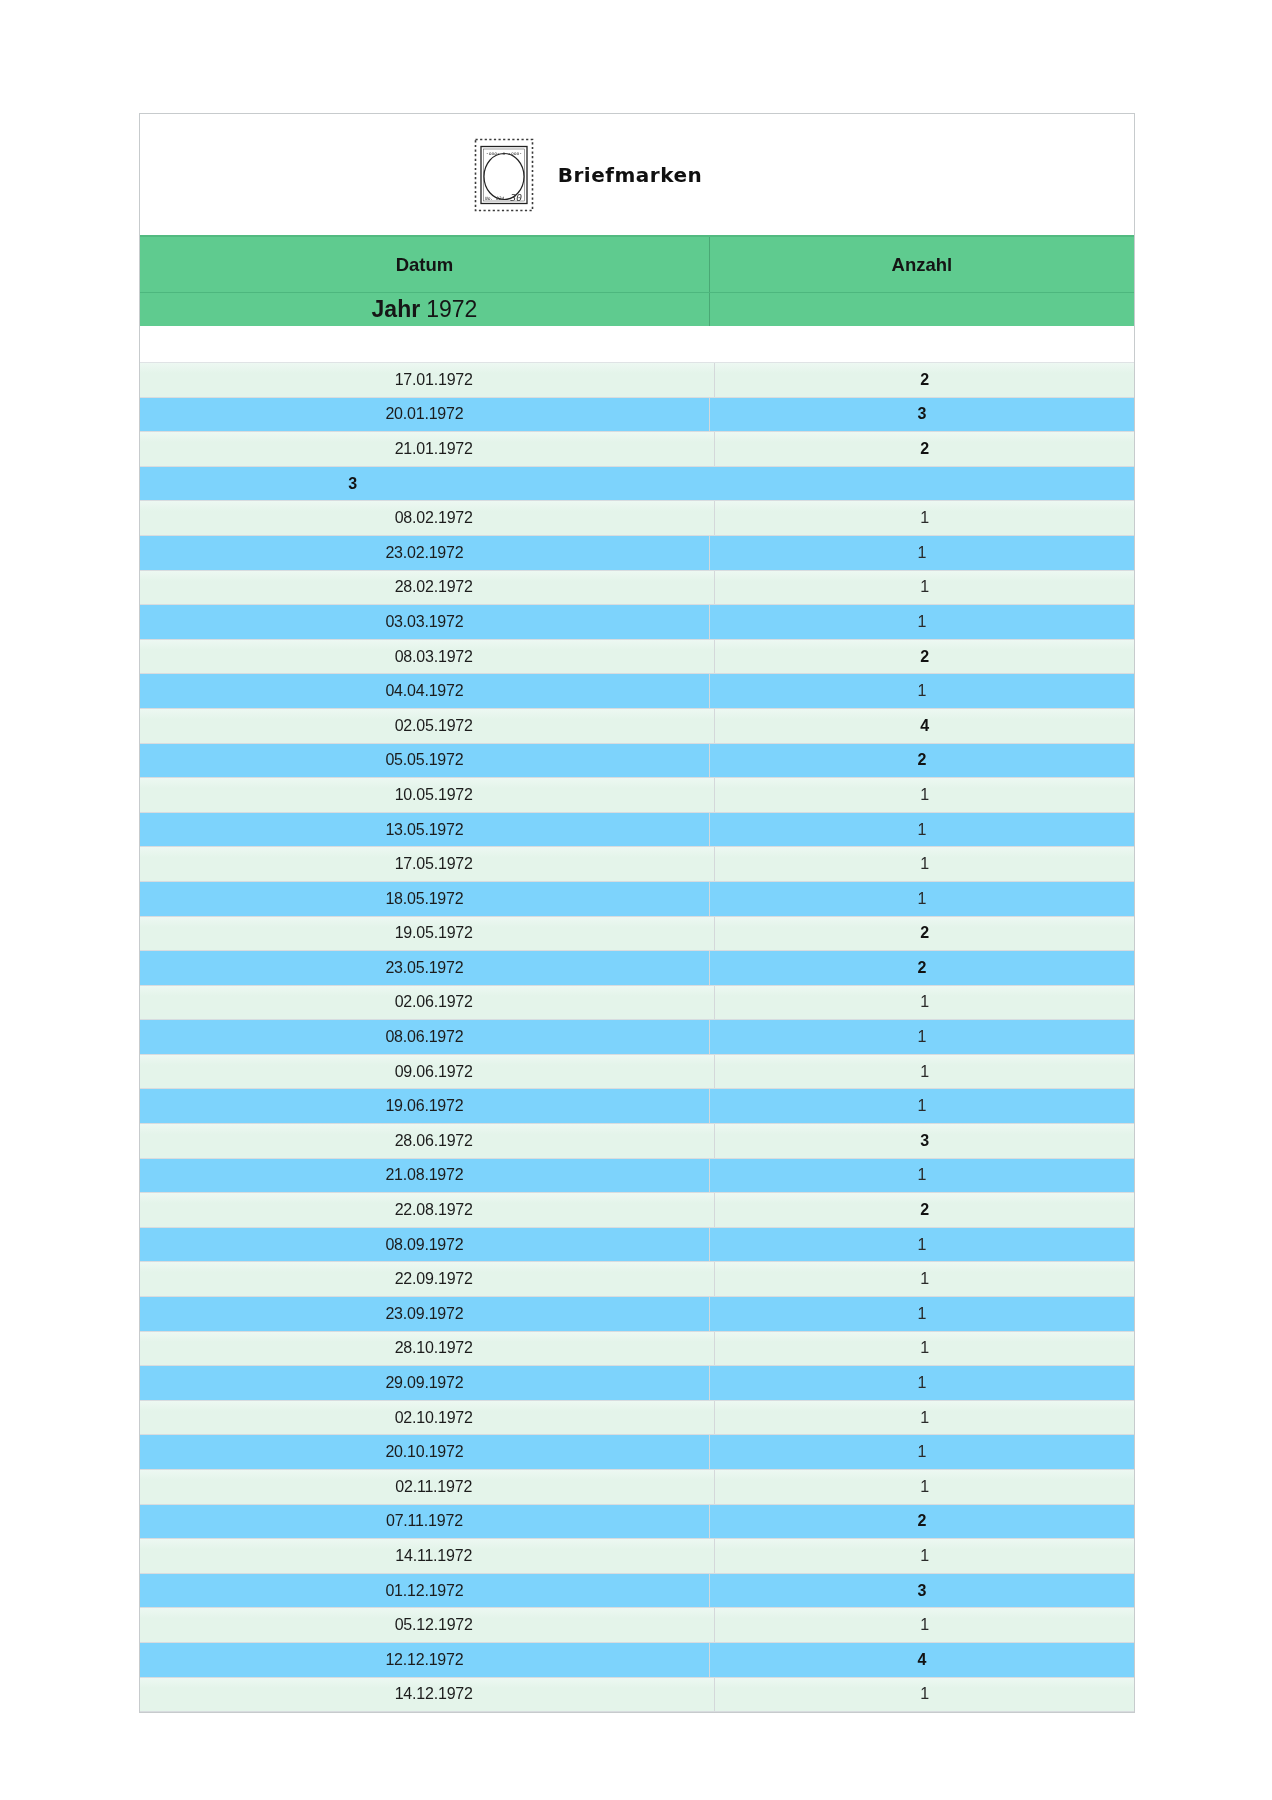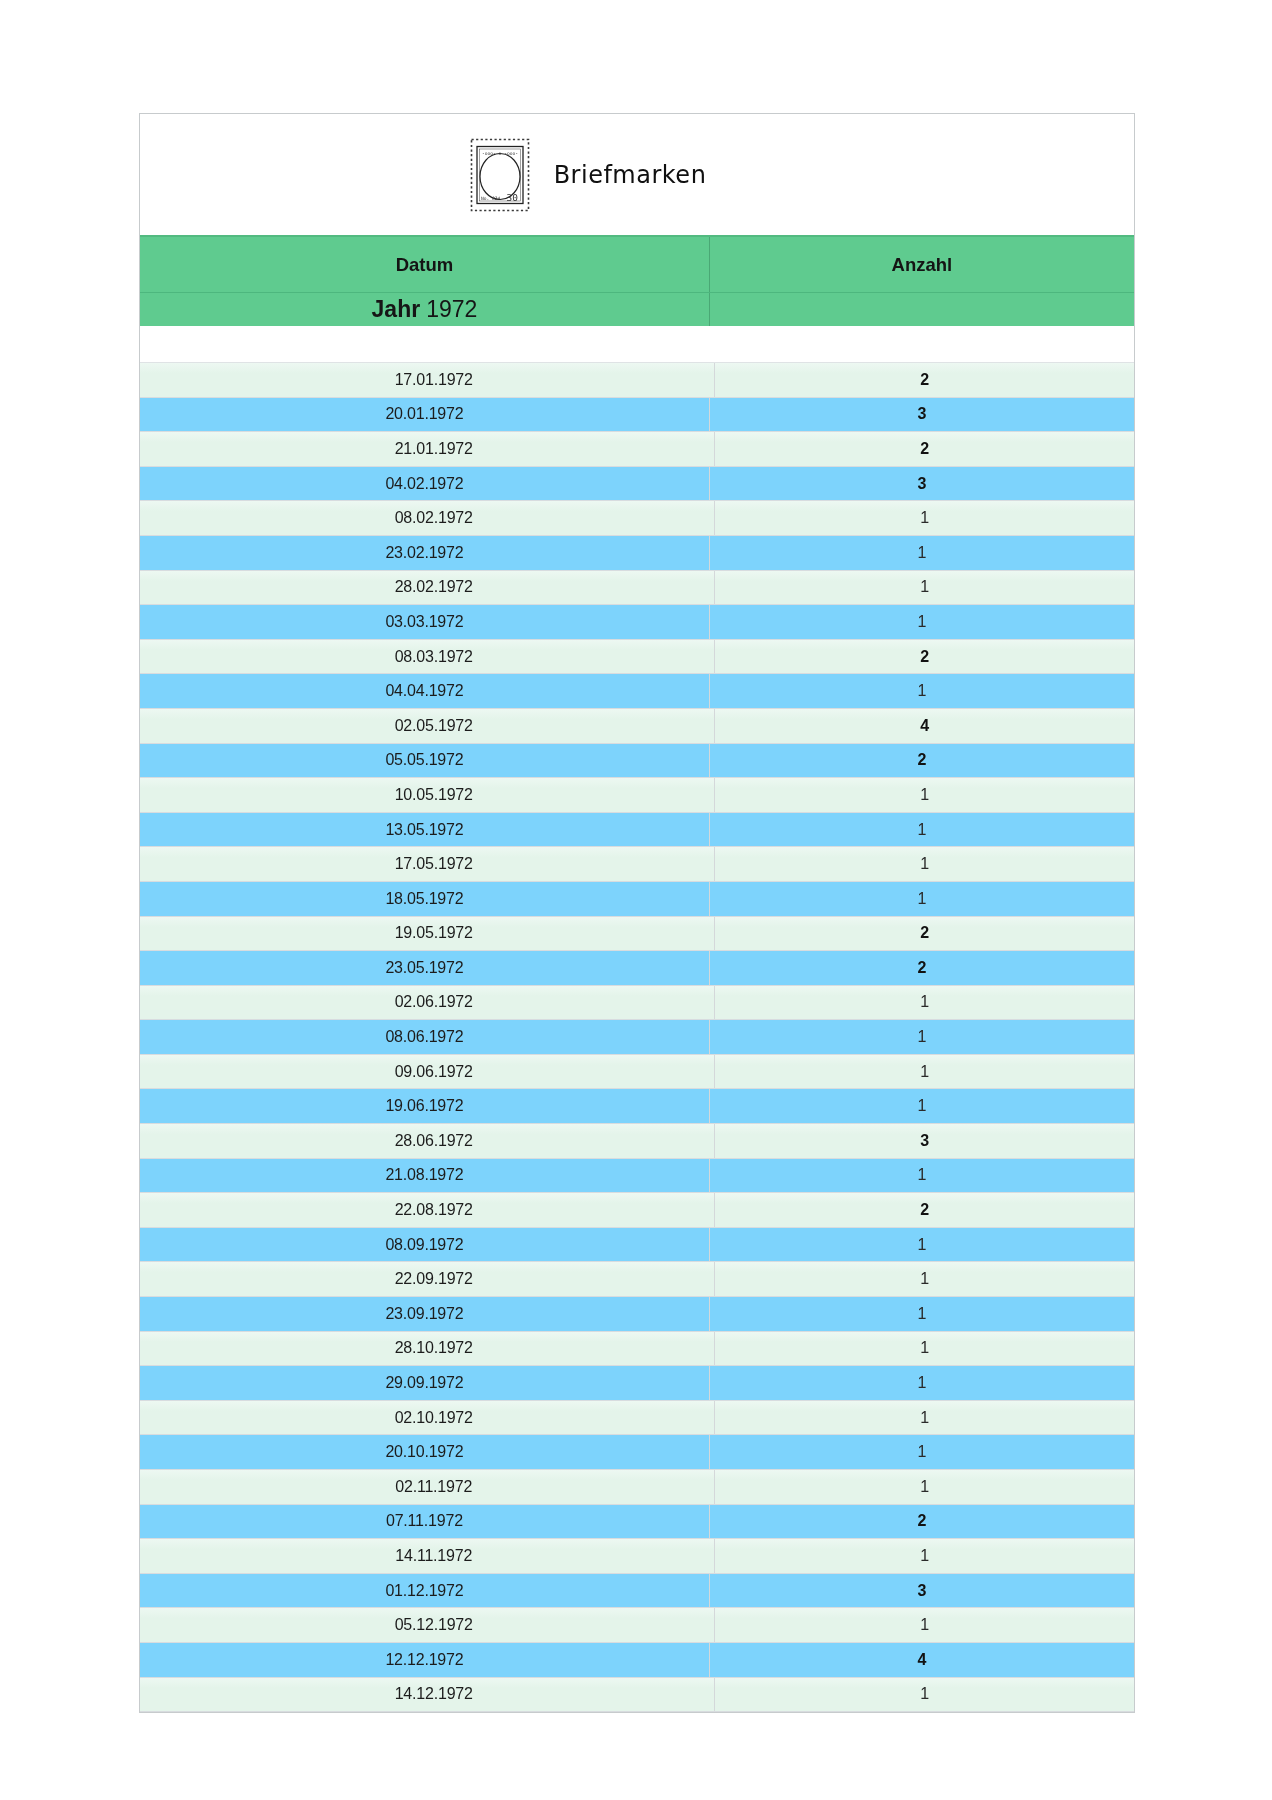--- a/index.html
+++ b/index.html
@@ -25,26 +25,26 @@
     align-items: center;
     justify-content: center;
     background: #ffffff;
   }
   .title-group {
     display: flex;
     align-items: center;
     gap: 24px;
     transform: translateX(-49px);
   }
-  .stamp { display: block; line-height: 0; }
+  .stamp { display: block; line-height: 0; font-style: italic; }
   .page-title {
     margin: 0;
     font-family: "DejaVu Sans", "Liberation Sans", sans-serif;
-    font-size: 24px;
-    font-weight: normal;
+    font-size: 20px;
+    font-weight: bold;
     color: #101010;
     letter-spacing: 0.5px;
   }
   
   .cell { box-sizing: border-box; display: flex; align-items: center; justify-content: center; }
   .date-col  { width: 571px; }
   .count-col { width: 425px; }
 
   .thead {
     display: flex;
@@ -150,21 +150,20 @@
   </div>
 
   <div class="row tint">
     <div class="cell date-col">21.01.1972</div>
     <div class="cell count-col">
       <span class="count-cell-val bold">2</span>
     </div>
   </div>
 
   <div class="row">
-    <div class="cell date-col">04.02.1972</div>
     <div class="cell count-col">
       <span class="count-cell-val bold">3</span>
     </div>
   </div>
 
   <div class="row tint">
     <div class="cell date-col">08.02.1972</div>
     <div class="cell count-col">
       <span class="count-cell-val">1</span>
     </div>

